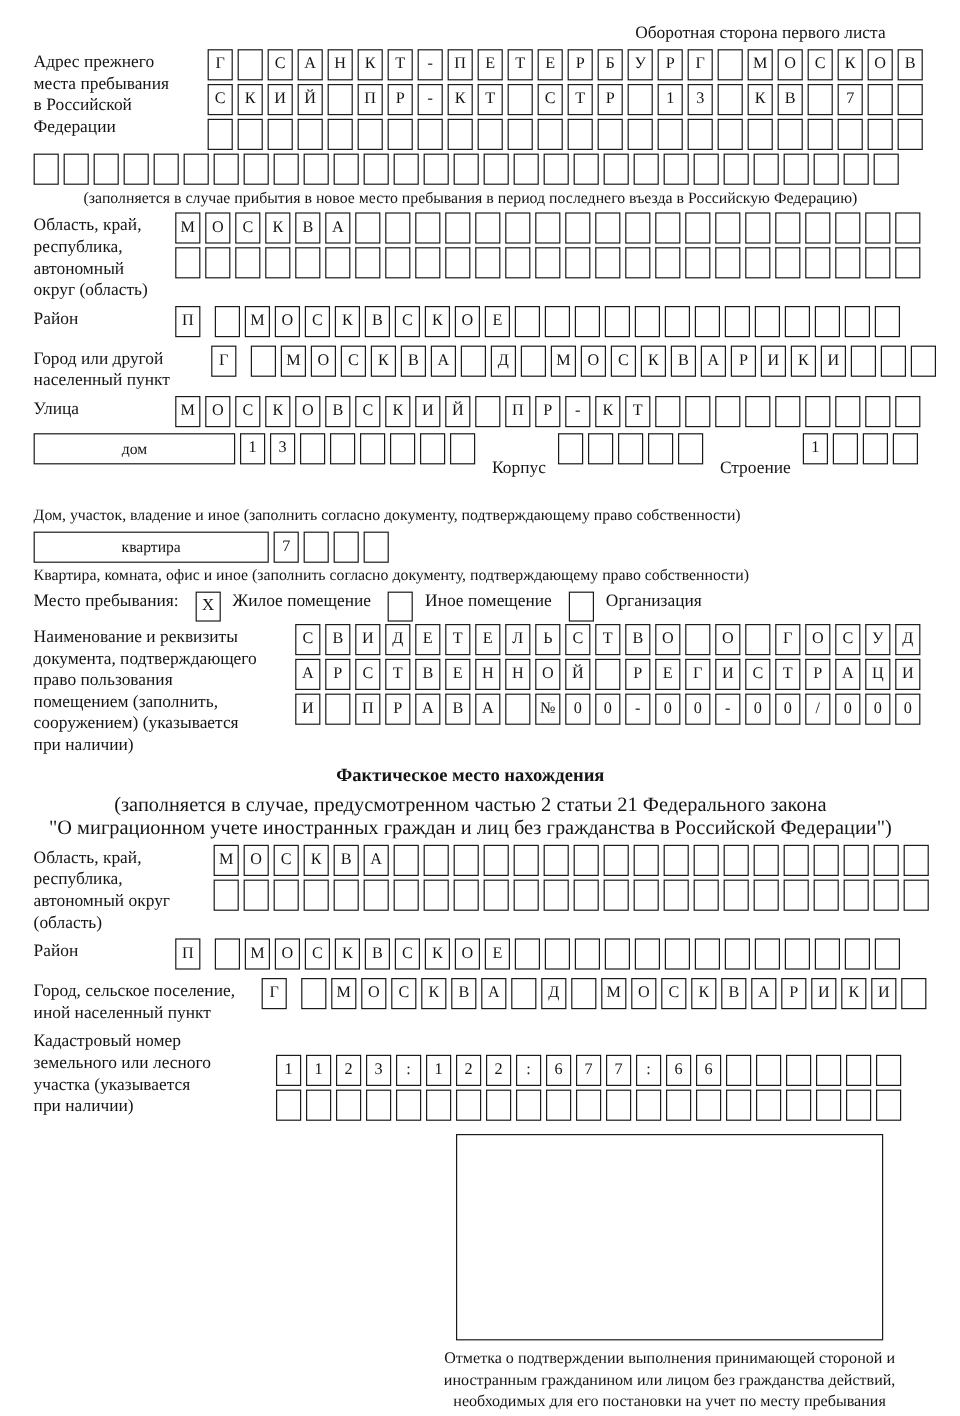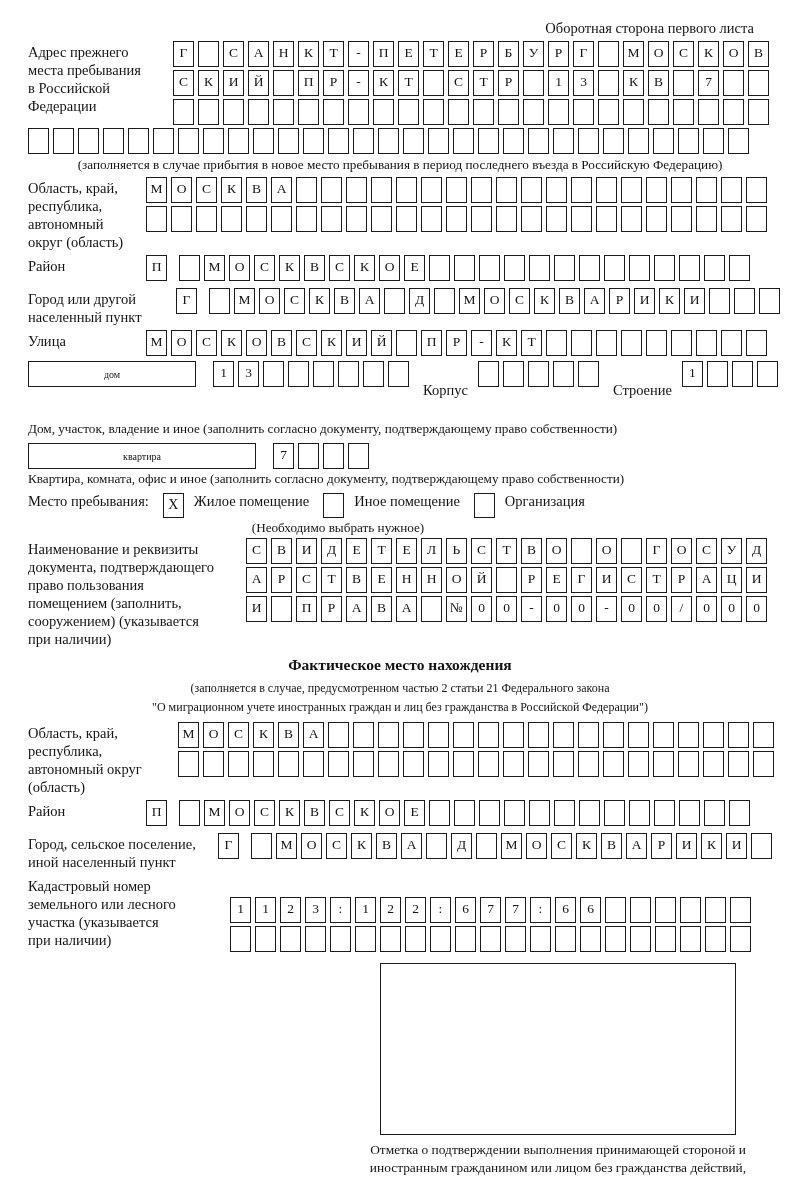--- a/index.html
+++ b/index.html
@@ -1,43 +1,43 @@
 <!DOCTYPE html>
 <html><head>
 <meta charset="utf-8">
 <style>
   html,body{margin:0;padding:0;background:#fff;}
   body{width:800px;height:1180px;overflow:hidden;color:#141414;
        font-family:"Liberation Serif","DejaVu Serif",serif;}
-  .page{padding:12px 28px 0 28px;box-sizing:border-box;width:800px;height:1180px;}
+  .page{padding:12px 44px 0 28px;box-sizing:border-box;width:800px;height:1180px;}
   .header-note{text-align:right;font-size:14.5px;padding:8px 18px 0 0;}
   .field{display:flex;align-items:flex-start;margin-top:4px;}
   .flabel{white-space:pre-line;font-size:14.5px;line-height:18px;flex:0 0 auto;padding-top:2px;}
   .w145{flex-basis:145px;} .w118{flex-basis:118px;} .w148{flex-basis:148px;}
   .w150{flex-basis:150px;} .w190{flex-basis:190px;} .w202{flex-basis:202px;} .w218{flex-basis:218px;}
   .rows{display:flex;flex-direction:column;}
   .cells{display:flex;flex-wrap:nowrap;}
   .crow{margin-bottom:3px;}
   .cell{box-sizing:border-box;flex:0 0 21px;width:21px;height:26px;margin-right:4px;
         border:1.7px solid #1b1b1b;text-align:center;font-size:13.5px;line-height:22px;}
   .gap1 .cell:first-child{margin-right:12px;}
   .fullrow{margin-top:0px;}
   .caption{font-size:13.2px;line-height:16px;margin-top:2px;}
   .center{text-align:center;}
   .sec-title{font-weight:bold;font-size:15.5px;text-align:center;margin:8px 0 6px 0;}
   .wbox{box-sizing:border-box;height:26px;border:1.7px solid #1b1b1b;display:flex;
-        align-items:center;justify-content:center;font-size:10px;flex:0 0 auto;margin-right:17px;}
-  .dom-box{width:168px;} .kv-box{width:228px;font-family:Liberation Serif, serif;}
+        align-items:center;justify-content:center;font-size:13px;flex:0 0 auto;margin-right:4px;}
+  .dom-box{width:168px;} .kv-box{width:196px;font-family:Liberation Serif, serif;}
   .inline-lbl{font-size:14.5px;line-height:26px;margin:16px 10px;flex:0 0 auto;}
   .chk-row{display:flex;align-items:flex-start;margin-top:6px;}
   .chk{box-sizing:border-box;width:21px;height:25px;border:1.7px solid #1b1b1b;text-align:center;
        font-size:14px;line-height:21px;margin:0 10px 0 14px;flex:0 0 auto;}
   .chk-lbl{font-size:14.5px;flex:0 0 auto;}
   .subcap{font-size:13.2px;margin-top:2px;}
-  .fact-cap{font-size:12px;line-height:17px;text-align:center;margin-top:2px;}
+  .fact-cap{font-size:17px;line-height:17px;text-align:center;margin-top:2px;}
   .stamp-box{box-sizing:border-box;width:356px;height:172px;border:1.8px solid #1b1b1b;
              margin:8px 0 0 352px;}
   .stamp-cap{width:408px;margin:6px 0 0 326px;text-align:center;font-size:13.4px;line-height:18px;}
   .mt2{margin-top:2px;} .mt6{margin-top:6px;}
 </style>
 </head>
 <body>
 
 <div class="page">
 
@@ -361,21 +361,20 @@
 
   <div class="chk-row">
     <div class="chk-lbl">Место пребывания:</div>
     <div class="chk">X</div>
     <div class="chk-lbl">Жилое помещение</div>
     <div class="chk"></div>
     <div class="chk-lbl">Иное помещение</div>
     <div class="chk"></div>
     <div class="chk-lbl">Организация</div>
   </div>
-  <div class="subcap" style="width:620px;text-align:center;">(Необходимо выбрать нужное)</div>
 
   <div class="field mt2">
     <div class="flabel w218">Наименование и реквизиты
 документа, подтверждающего
 право пользования
 помещением (заполнить,
 сооружением) (указывается
 при наличии)</div>
     <div class="rows">
       <div class="cells crow">

